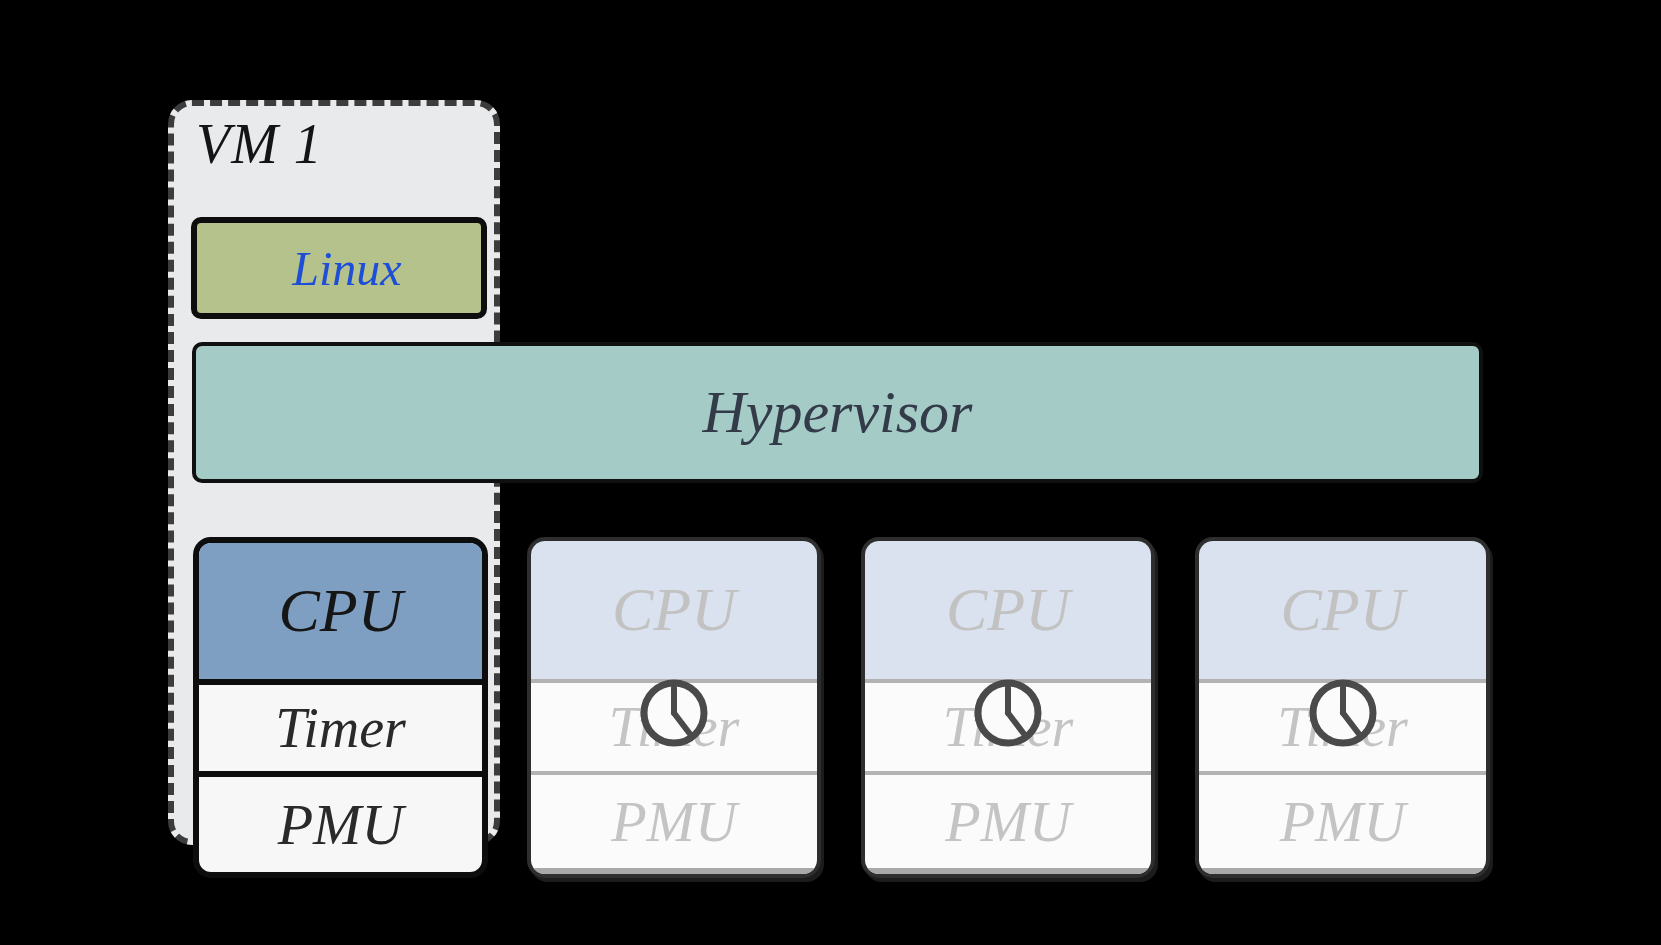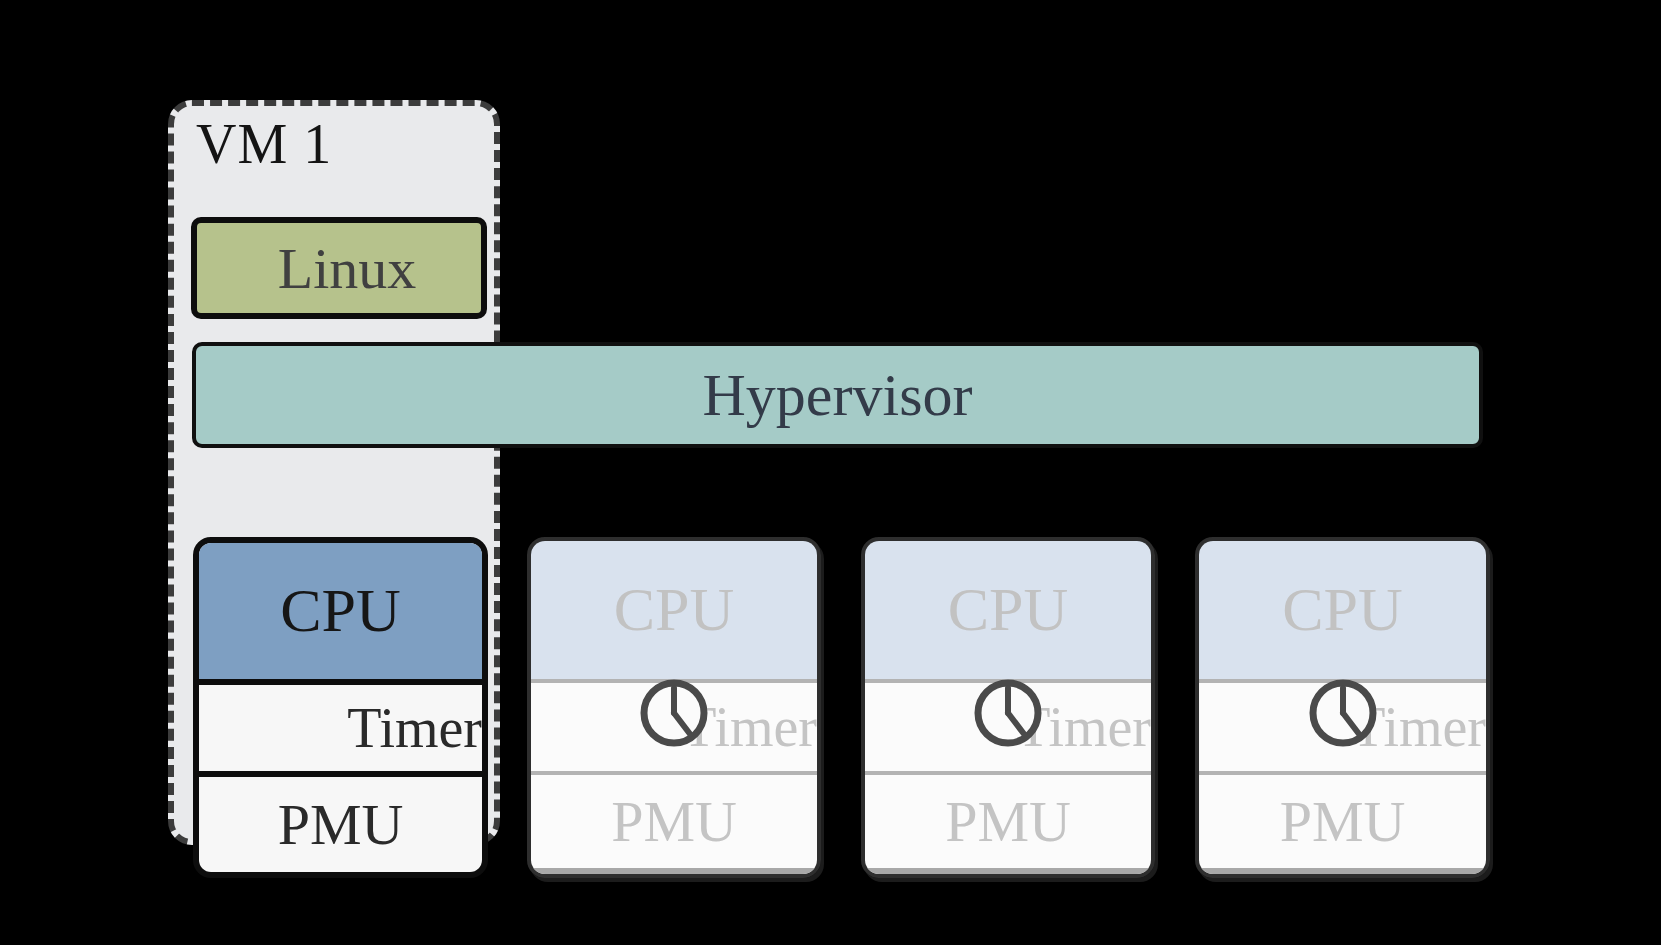--- a/index.html
+++ b/index.html
@@ -6,20 +6,21 @@
   html, body {
     width: 1661px; height: 945px;
     background: #000000;
     overflow: hidden;
     font-family: "Liberation Serif", serif;
   }
   #canvas {
     position: relative;
     width: 1661px; height: 945px;
     background: #000000;
+    font-style: italic;
   }
 
   
   .vm-container {
     position: absolute;
     left: 168px; top: 100px;
     width: 332px; height: 745px;
     background: #e9eaec;
     border: 6px dashed #3c3c3c;
     border-radius: 24px;
@@ -38,30 +39,30 @@
     position: absolute;
     left: 191px; top: 217px;
     width: 296px; height: 102px;
     background: #b6c28c;
     border: 6px solid #0d0d0d;
     border-radius: 10px;
     display: flex; align-items: center; justify-content: center;
     z-index: 2;
   }
   .linux-box .label {
-    font-size: 58px;
-    color: #404040;
+    font-size: 48px;
+    color: #1d4ed8;
     margin-left: 16px;
   }
 
   
   .hypervisor-bar {
     position: absolute;
     left: 192px; top: 342px;
-    width: 1291px; height: 106px;
+    width: 1291px; height: 141px;
     background: #a5cbc7;
     border: 4px solid #101010;
     border-radius: 10px;
     display: flex; align-items: center; justify-content: center;
     z-index: 3;
   }
   .hypervisor-bar .label {
     font-size: 60px;
     color: #333b49;
   }
@@ -76,21 +77,21 @@
     display: flex;
     flex-direction: column;
     z-index: 2;
     margin-top: 45px;
   }
   .stack .row {
     display: flex; align-items: center; justify-content: center;
     position: relative;
   }
   .stack .row-cpu   { flex: 0 0 41.3%; }
-  .stack .row-timer { flex: 0 0 27.9%; justify-content: flex-end; }
+  .stack .row-timer { flex: 0 0 27.9%; }
   .stack .row-pmu   { flex: 1 1 auto; }
 
   
   .stack.active { border: 6px solid #0d0d0d; }
   .stack.active .row-cpu   { background: #7e9fc2; }
   .stack.active .row-timer { background: #f7f7f7; border-top: 6px solid #0d0d0d; }
   .stack.active .row-pmu   { background: #f7f7f7; border-top: 6px solid #0d0d0d; }
   .stack.active .row-cpu .label   { font-size: 62px; color: #161616; }
   .stack.active .row-timer .label { font-size: 56px; color: #2a2a2a; }
   .stack.active .row-pmu .label   { font-size: 58px; color: #2a2a2a; }

